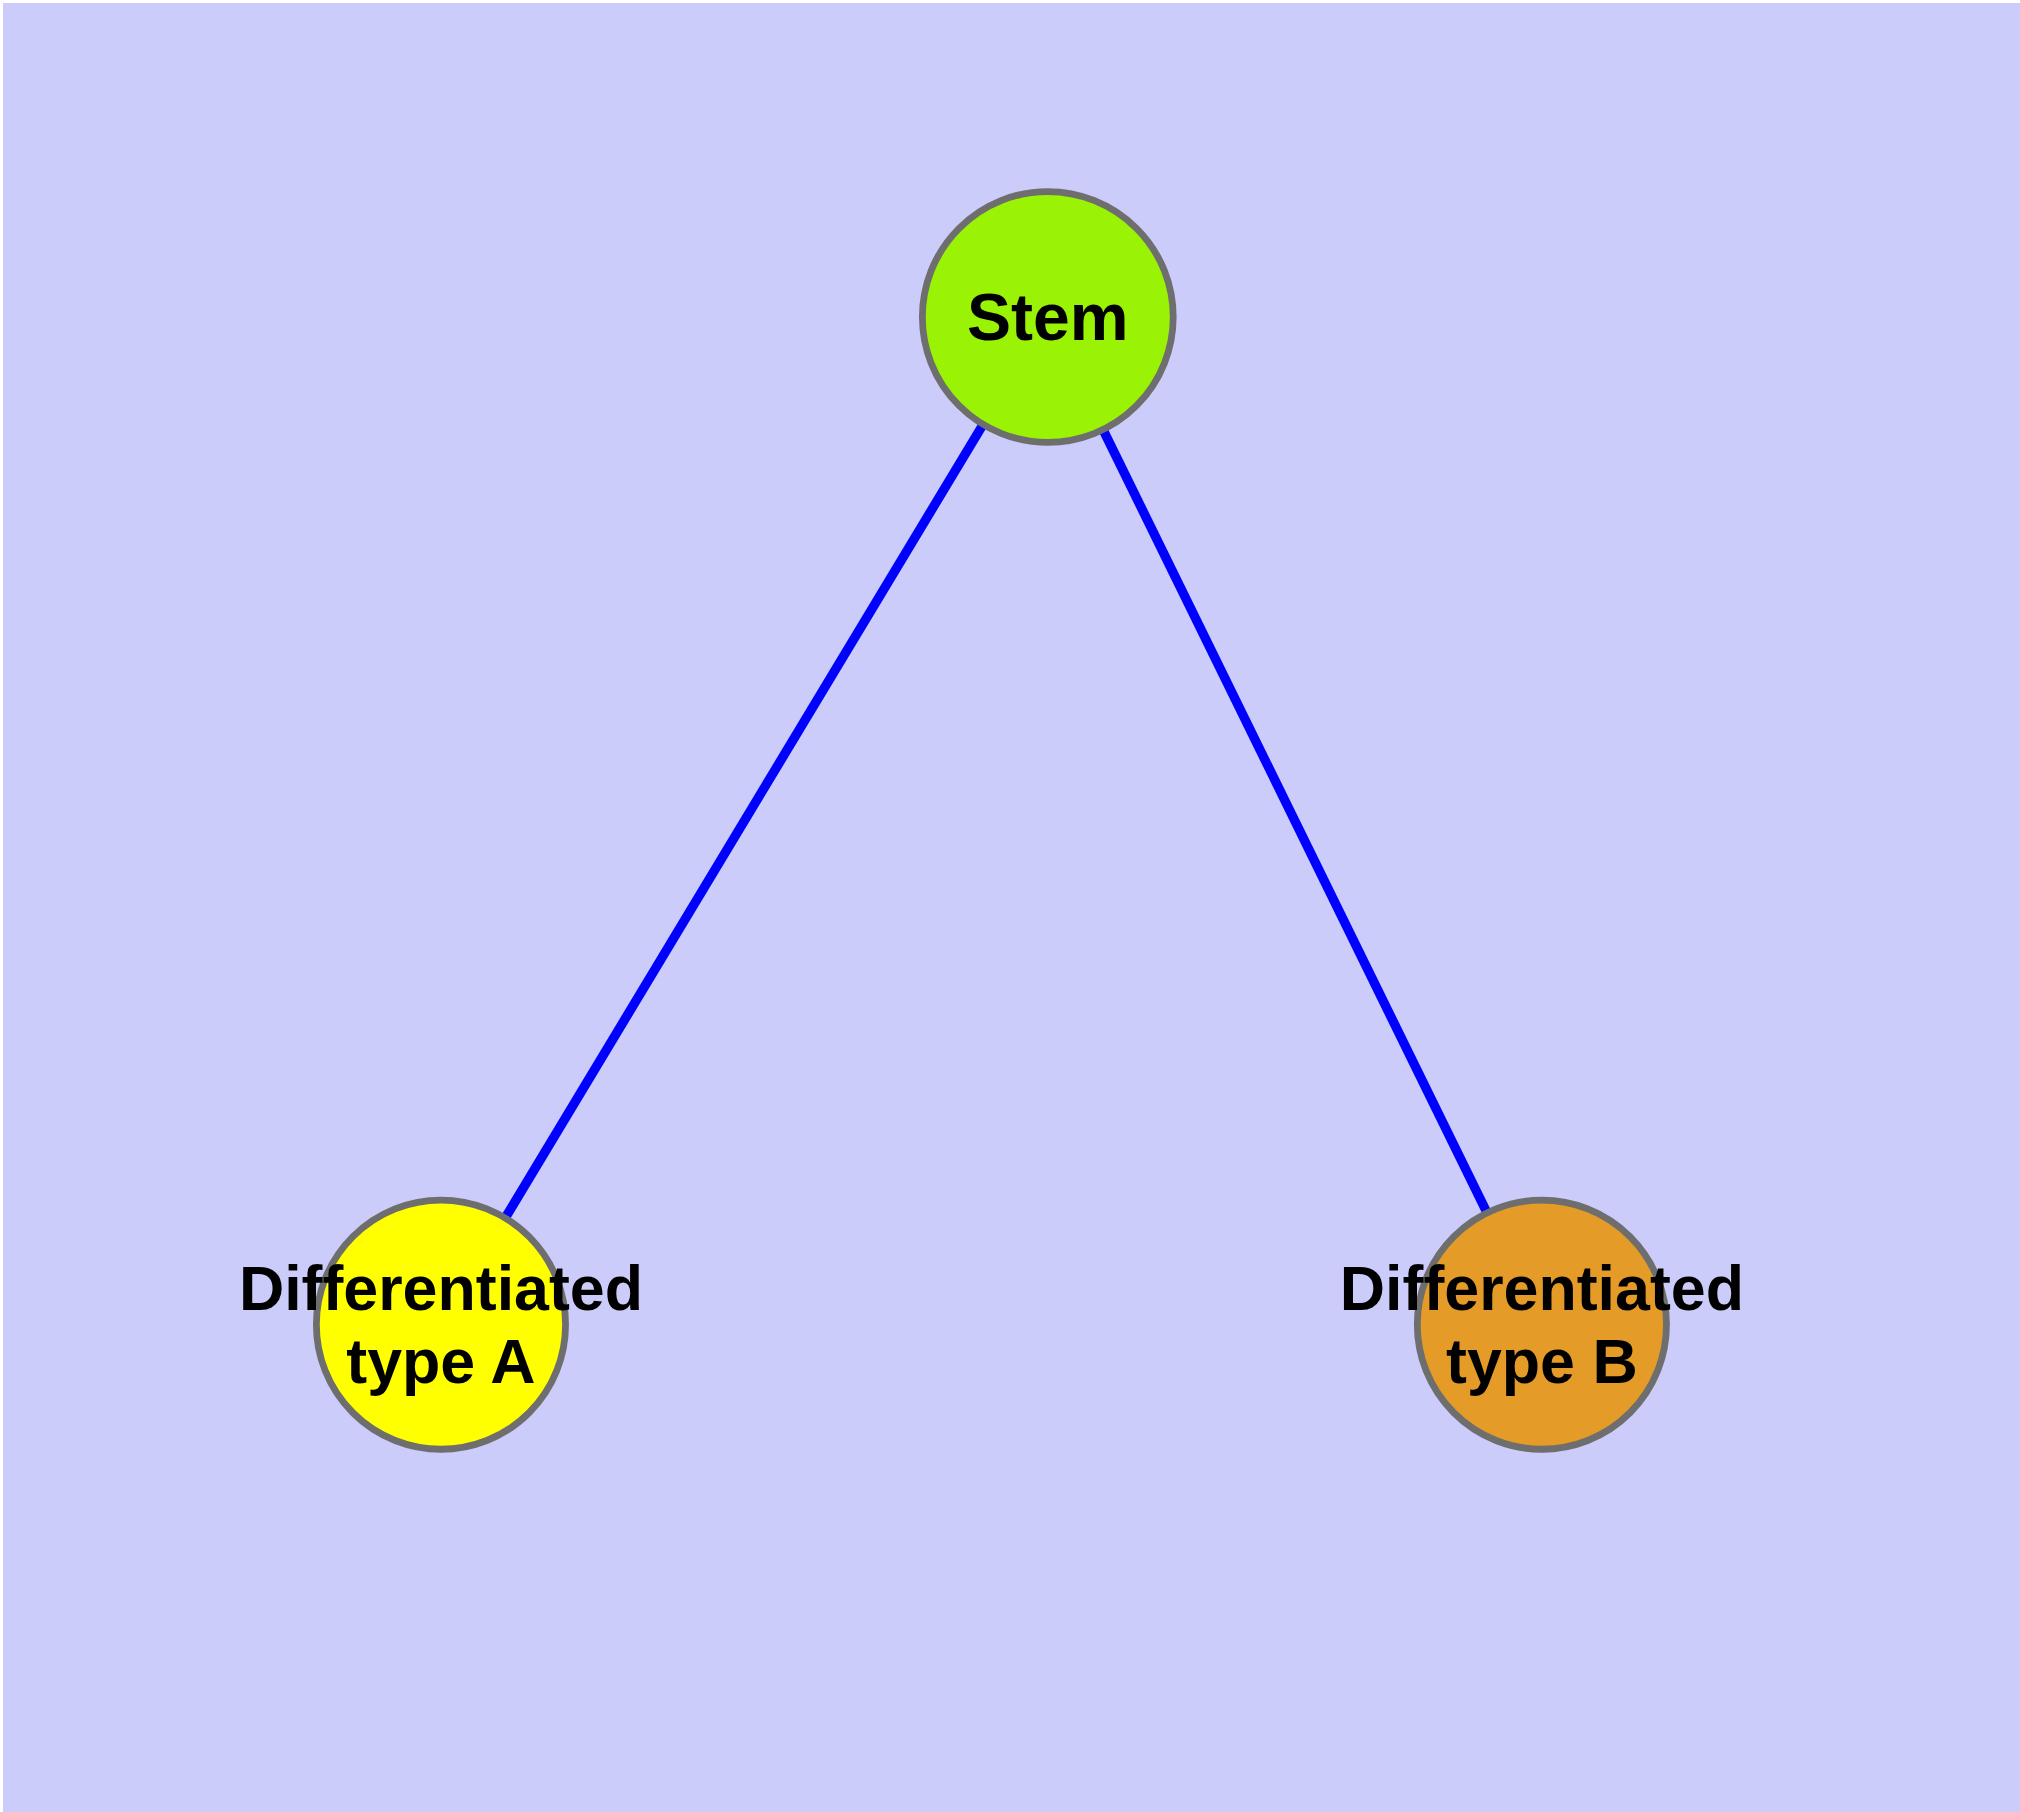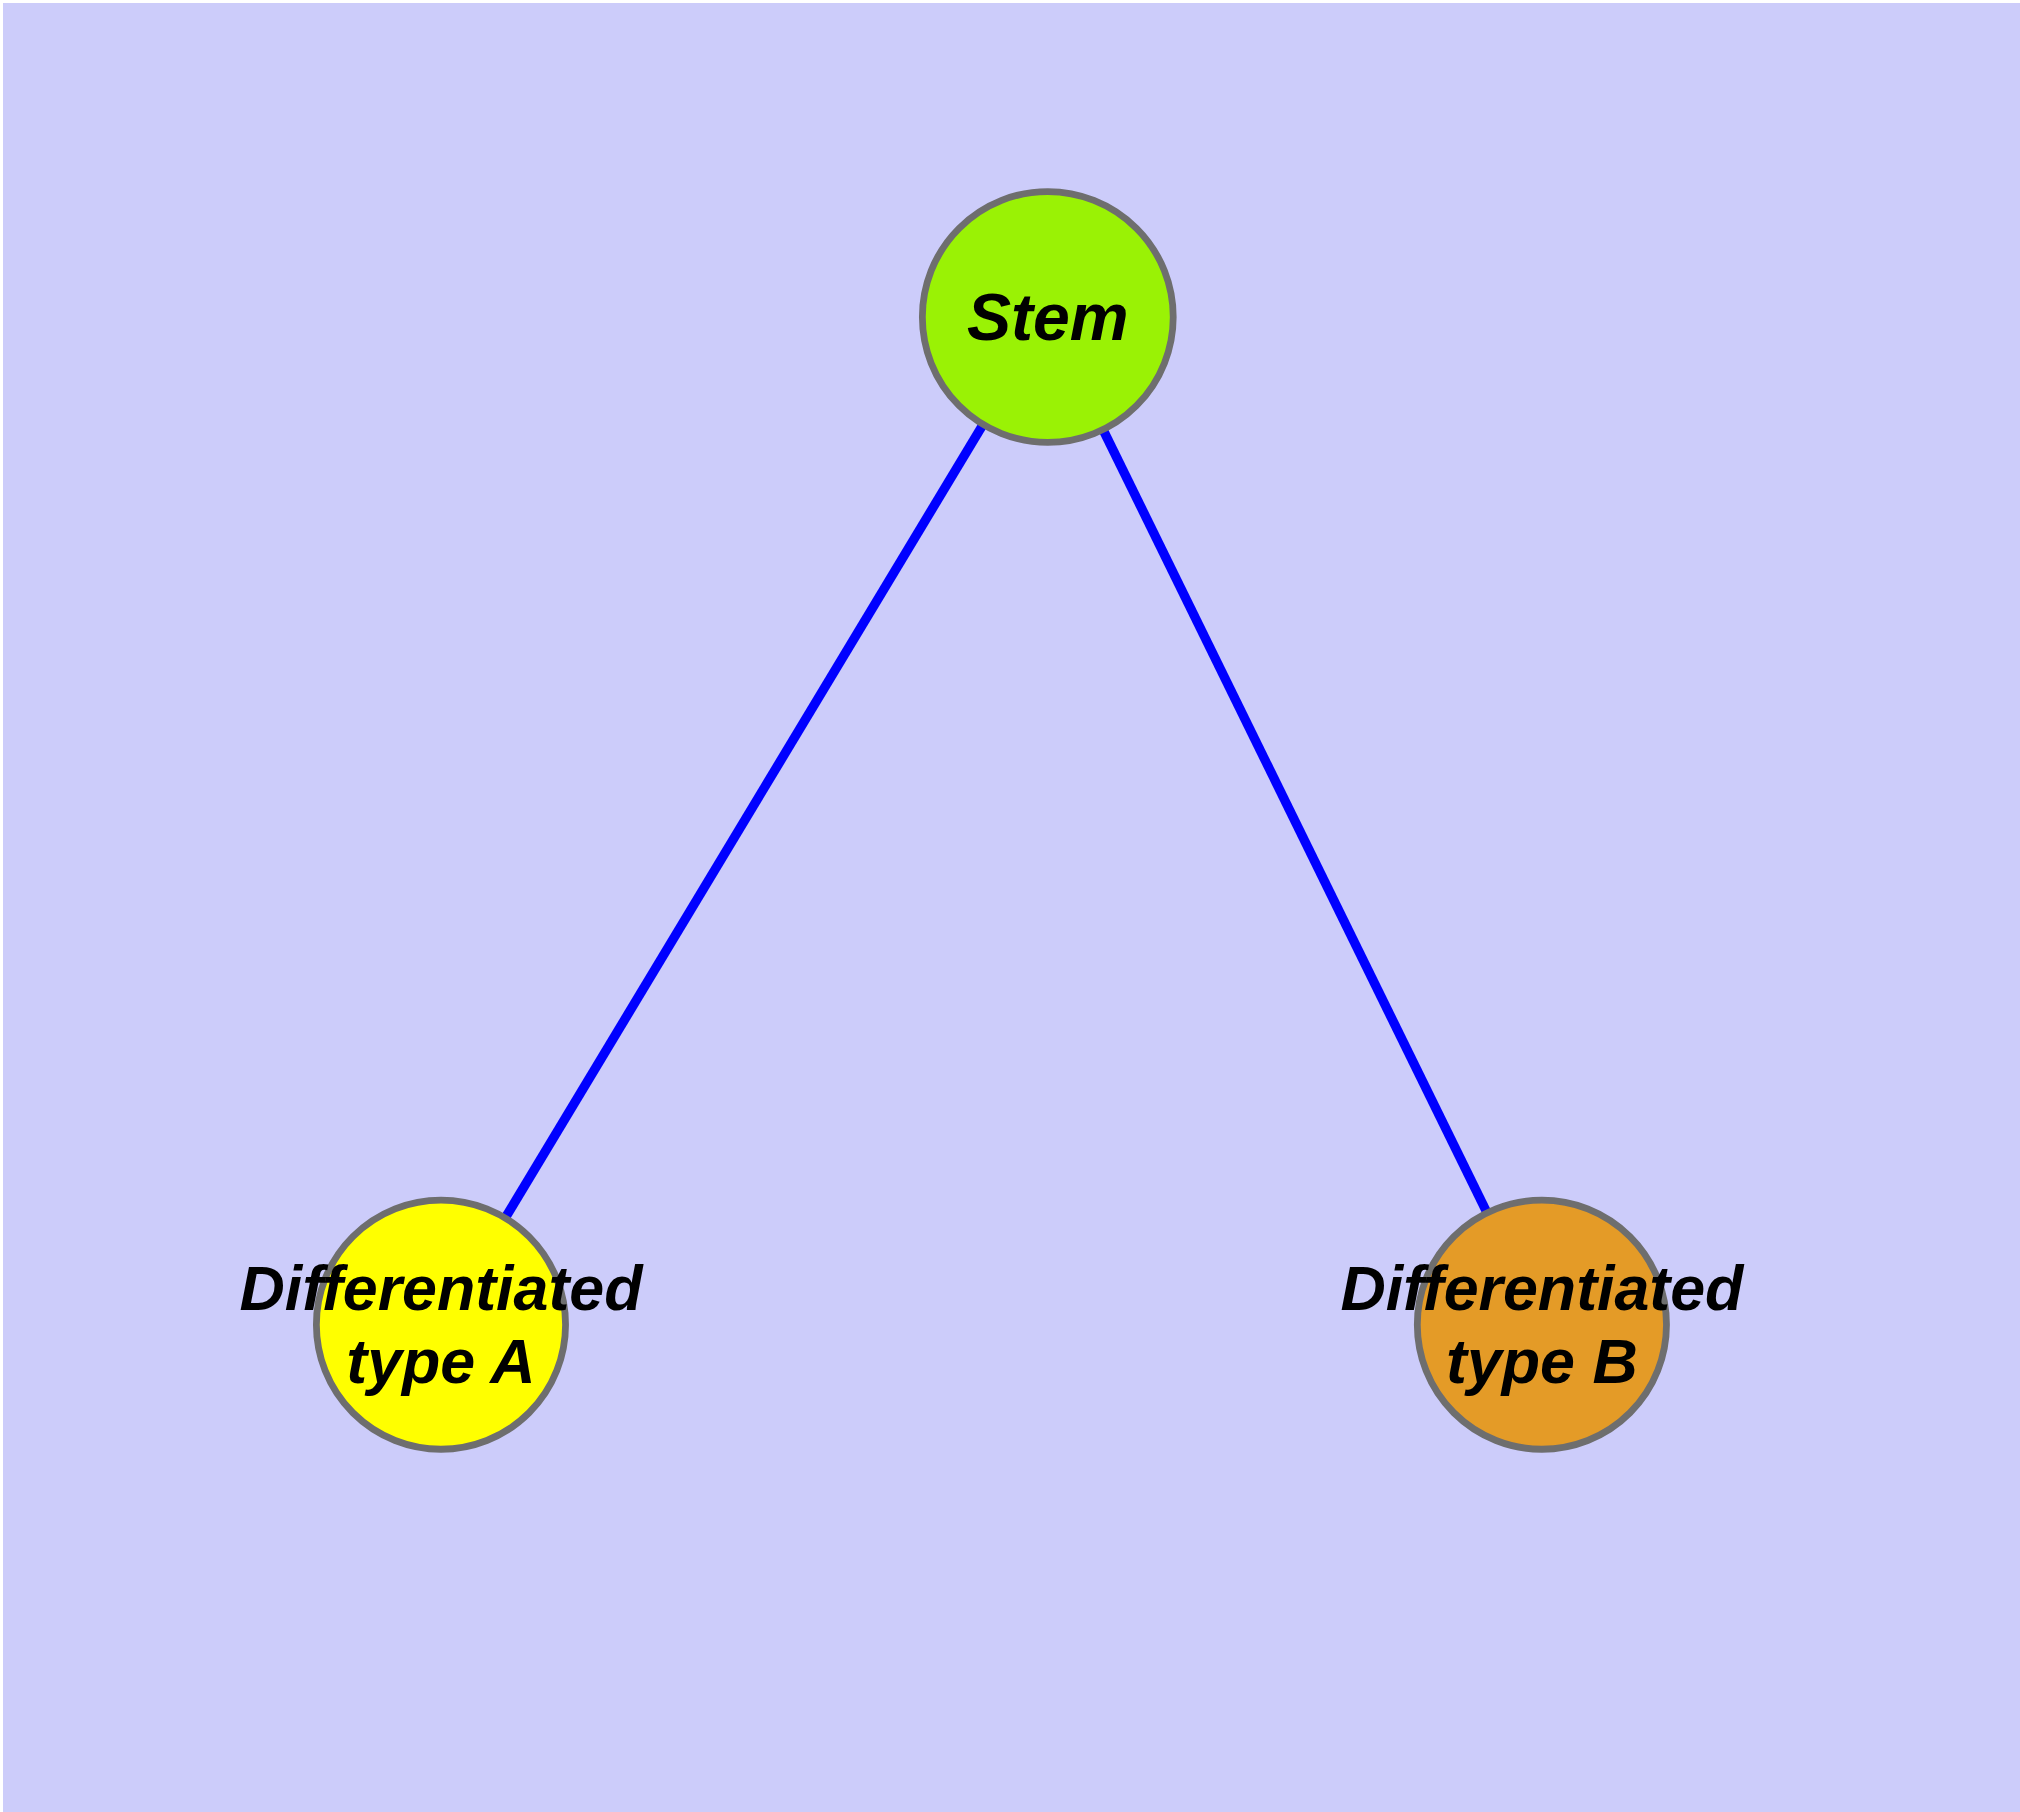--- a/index.html
+++ b/index.html
@@ -8,21 +8,20 @@
     padding: 0;
     background: #ffffff;
   }
   #canvas {
     position: relative;
     width: 2021px;
     height: 1812px;
     background: #ffffff;
     overflow: hidden;
     font-family: "Liberation Sans", "DejaVu Sans", sans-serif;
-    font-style: italic;
   }
   #graph-bg {
     position: absolute;
     left: 2.5px;
     top: 2.5px;
     width: 2018px;
     height: 1810px;
   }
   svg#graph-svg {
     position: absolute;

